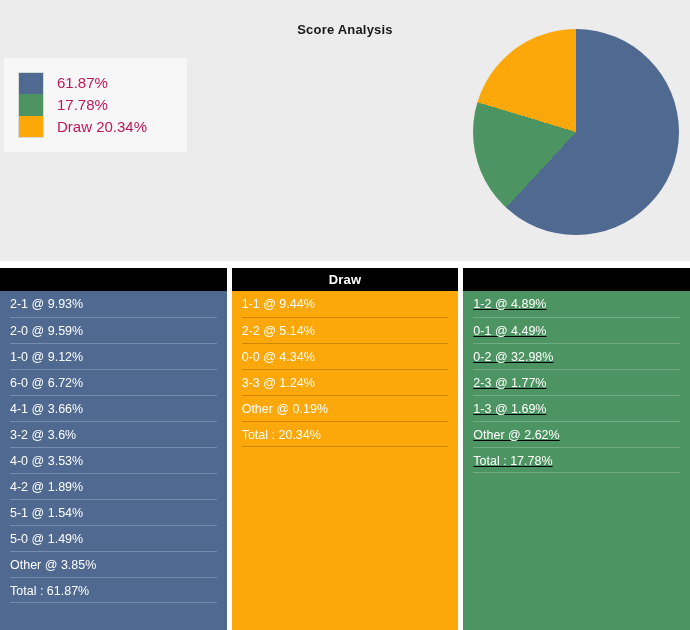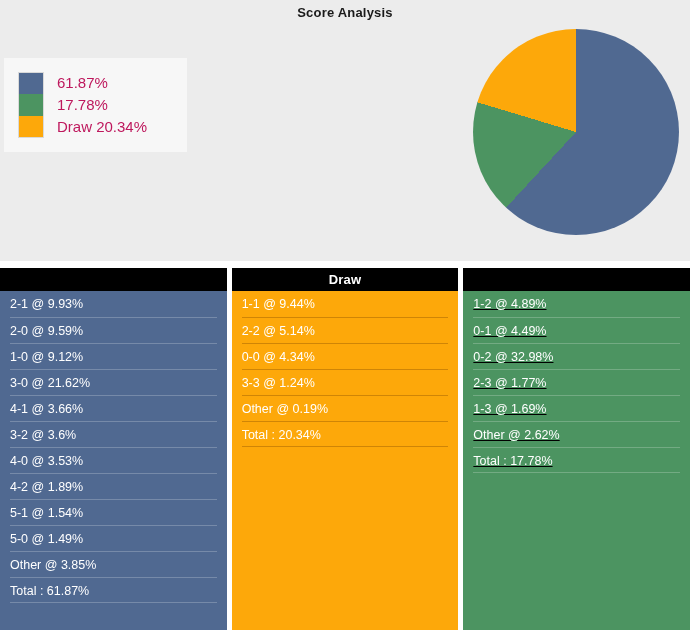--- a/index.html
+++ b/index.html
@@ -22,21 +22,21 @@
     left: 0;
     top: 0;
     width: 690px;
     height: 261px;
     background: #ececec;
   }
 
   #chart-title {
     position: absolute;
     left: 0;
-    top: 5px;
+    top: 22px;
     width: 690px;
     text-align: center;
     font-size: 13px;
     font-weight: bold;
     color: #1a1a1a;
     letter-spacing: .2px;
   }
 
   
   #legend-box {
@@ -173,21 +173,21 @@
 </div>
 
 <div id="tables">
 
   <div class="score-col col-home">
     <div class="col-header"></div>
     <div class="col-body">
         <div class="score-row">2-1 @ 9.93%</div>
         <div class="score-row">2-0 @ 9.59%</div>
         <div class="score-row">1-0 @ 9.12%</div>
-        <div class="score-row">3-0 @ 21.62%</div>
+        <div class="score-row">6-0 @ 6.72%</div>
         <div class="score-row">4-1 @ 3.66%</div>
         <div class="score-row">3-2 @ 3.6%</div>
         <div class="score-row">4-0 @ 3.53%</div>
         <div class="score-row">4-2 @ 1.89%</div>
         <div class="score-row">5-1 @ 1.54%</div>
         <div class="score-row">5-0 @ 1.49%</div>
         <div class="score-row">Other @ 3.85%</div>
         <div class="score-row">Total : 61.87%</div>
       </div>
   </div>

